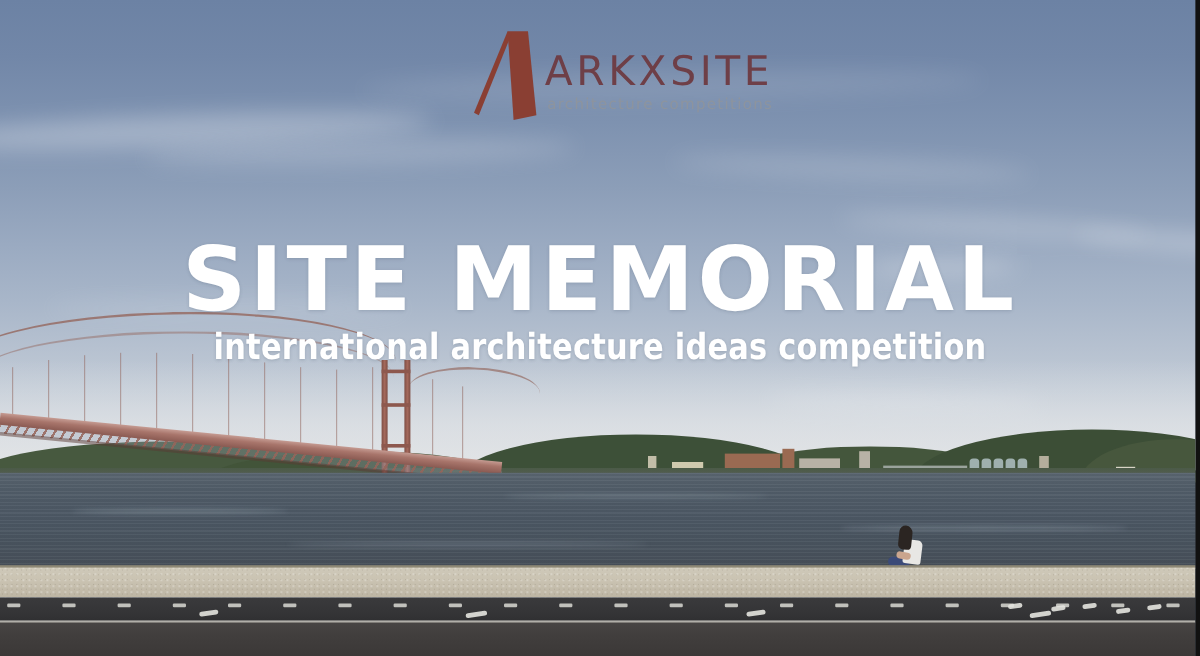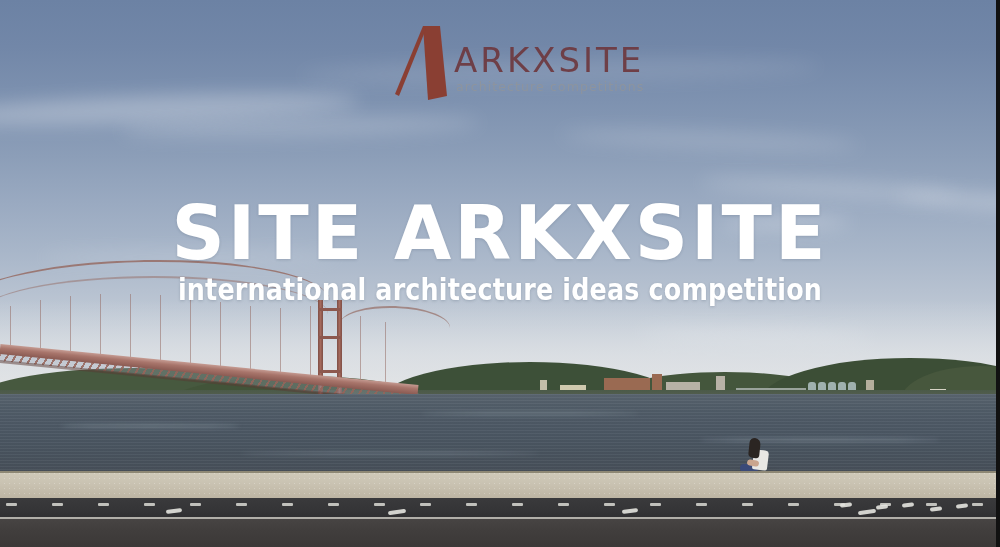--- a/index.html
+++ b/index.html
@@ -354,16 +354,16 @@
 
   <div class="logo">
     <svg class="logomark" viewBox="0 0 70 80" aria-hidden="true">
       <polygon points="31,4 48,4 55,74 36,78" fill="#8a3f33"></polygon>
       <polygon points="31,4 34,7 7,74 3,72" fill="#8a3f33"></polygon>
     </svg>
     <div class="wordmark">ARKXSITE</div>
     <div class="tagline">architecture competitions</div>
   </div>
 
-  <div class="title">SITE ARKXSITE</div>
+  <div class="title">SITE MEMORIAL</div>
   <div class="subtitle">international architecture ideas competition</div>
 
 </div>
 
 </body></html>

